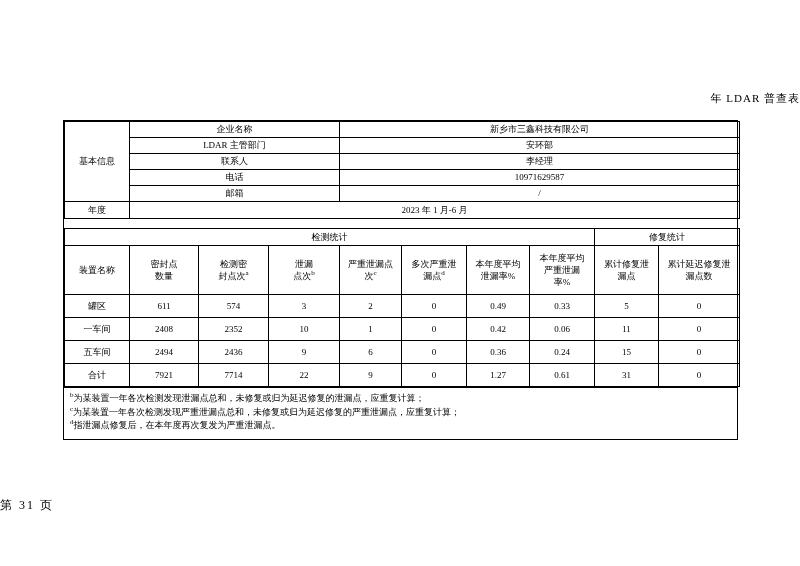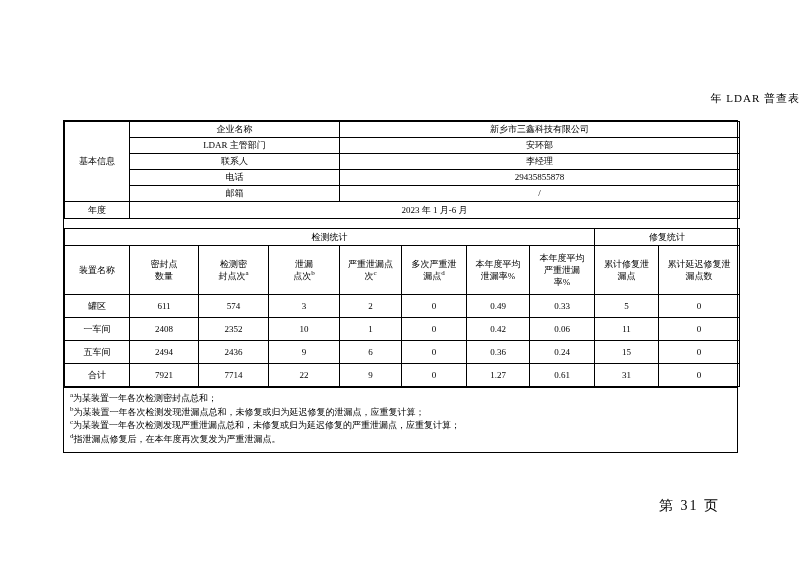--- a/index.html
+++ b/index.html
@@ -28,22 +28,22 @@
   .group-header-row td{height:14px;}
   .col-header-row th{height:46px;}
   .stats-table tbody td{height:20px;}
   sup{font-size:7px;line-height:0;}
   .footnotes{
     border-top:1px solid #000;text-align:left;font-size:9px;
     padding:4px 6px 6px 6px;line-height:13.5px;
   }
   .footnote-line{white-space:normal;}
   .doc-footer{
-    position:absolute;top:497px;left:0;width:720px;text-align:right;
-    font-size:14px;letter-spacing:2px;
+    position:absolute;top:497px;left:0;width:720px;text-align:left;
+    font-size:12px;letter-spacing:2px;
   }
 </style>
 </head>
 <body>
 
 <div class="doc-title">年 LDAR 普查表</div>
 
 <div class="table-wrapper">
 
   <table class="basic-table">
@@ -61,21 +61,21 @@
       <tr>
         <td>LDAR 主管部门</td>
         <td>安环部</td>
       </tr>
       <tr>
         <td>联系人</td>
         <td>李经理</td>
       </tr>
       <tr>
         <td>电话</td>
-        <td>29435855878</td>
+        <td>10971629587</td>
       </tr>
       <tr>
         <td>邮箱</td>
         <td>/</td>
       </tr>
       <tr class="year-row">
         <td>年度</td>
         <td colspan="2">2023 年 1 月-6 月</td>
       </tr>
     </tbody>
@@ -158,21 +158,20 @@
           <td>0</td>
           <td>1.27</td>
           <td>0.61</td>
           <td>31</td>
           <td>0</td>
         </tr>
       </tbody>
   </table>
 
   <div class="footnotes">
-    <div class="footnote-line"><sup>a</sup><span>为某装置一年各次检测密封点总和；</span></div>
     <div class="footnote-line"><sup>b</sup><span>为某装置一年各次检测发现泄漏点总和，未修复或归为延迟修复的泄漏点，应重复计算；</span></div>
     <div class="footnote-line"><sup>c</sup><span>为某装置一年各次检测发现严重泄漏点总和，未修复或归为延迟修复的严重泄漏点，应重复计算；</span></div>
     <div class="footnote-line"><sup>d</sup><span>指泄漏点修复后，在本年度再次复发为严重泄漏点。</span></div>
   </div>
 
 </div>
 
 <div class="doc-footer">第 31 页</div>
 
 </body></html>

